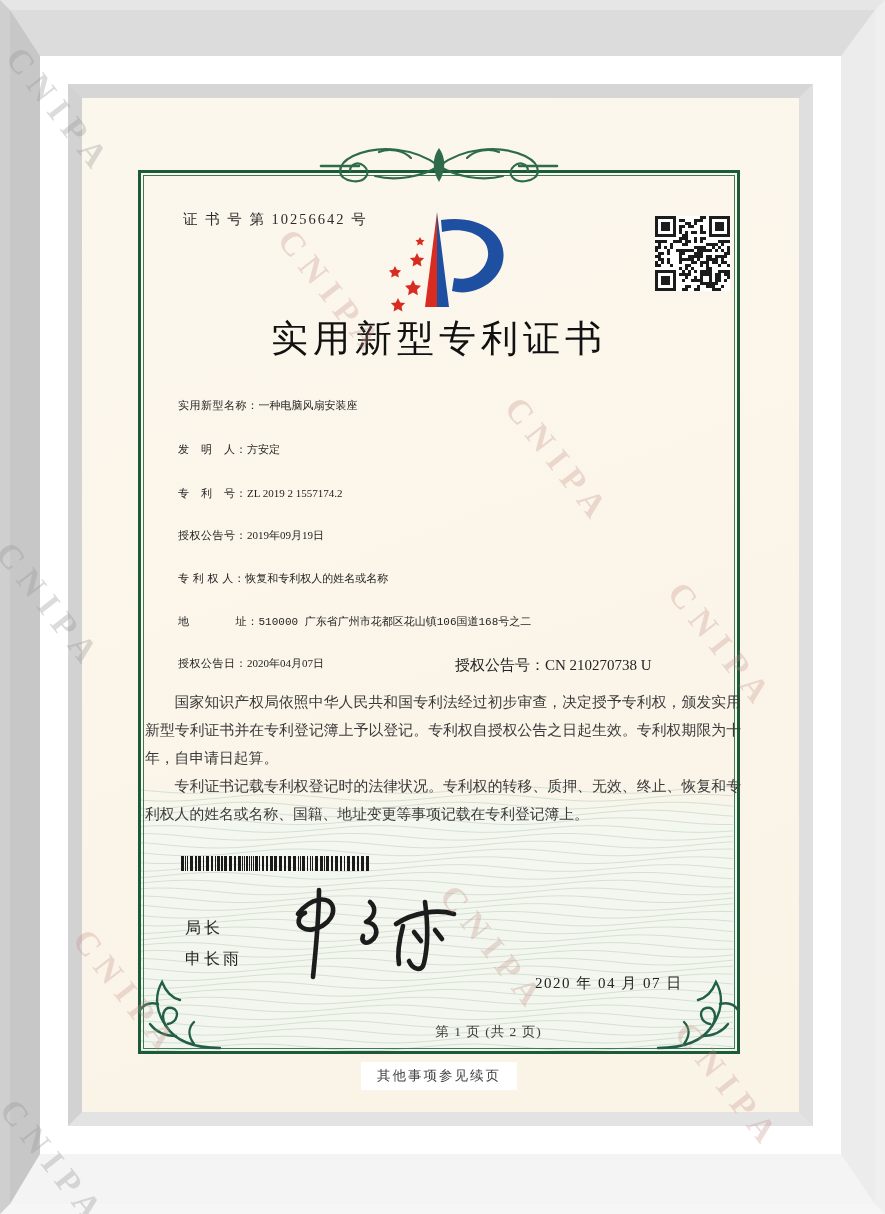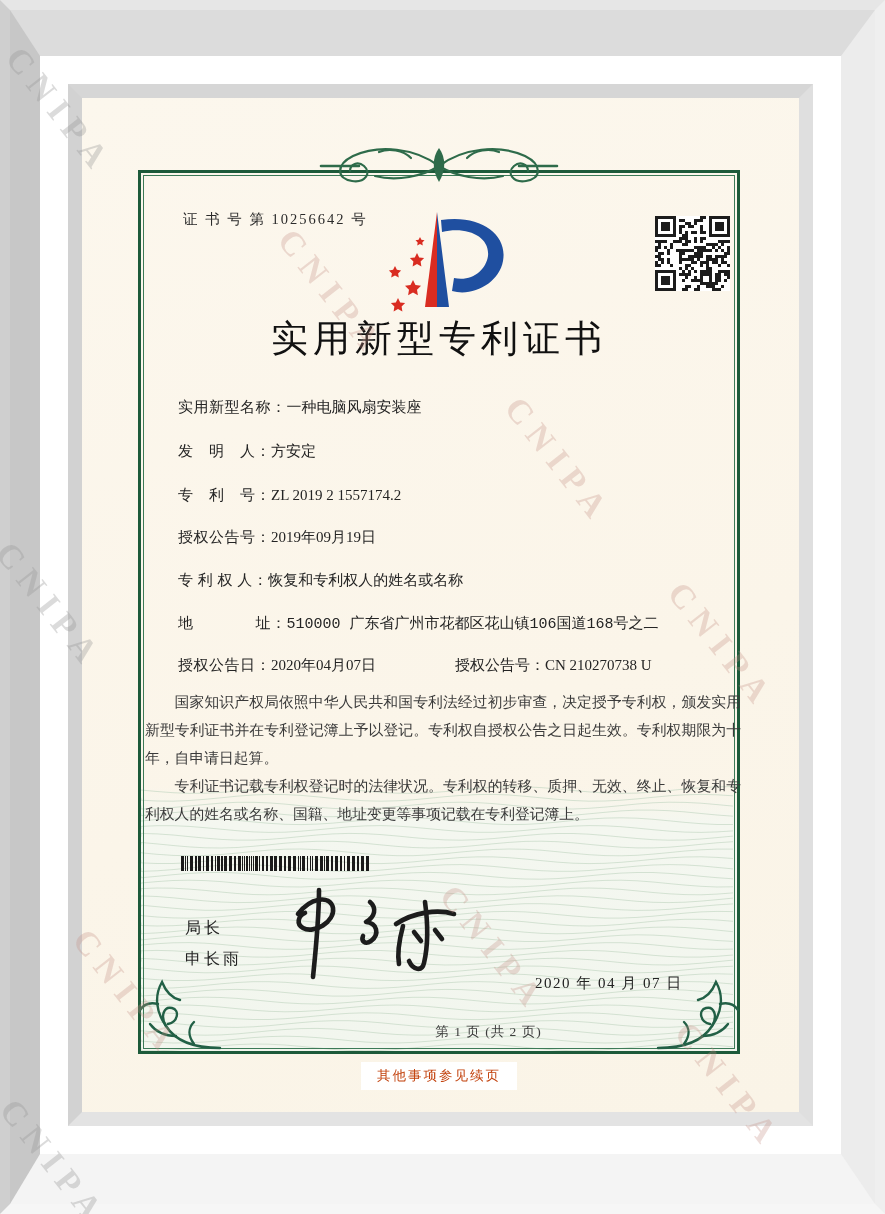--- a/index.html
+++ b/index.html
@@ -29,34 +29,34 @@
 
   
   .wave-zone { position:absolute; left:59px; top:688px; width:596px; height:266px;
                background:linear-gradient(180deg, rgba(245,248,241,0) 0%, #f4f7f0 14%, #f2f6ee 100%); }
   .wave-zone svg { position:absolute; inset:0; }
 
   
   .cert-no { position:absolute; left:101px; top:112px; font-size:14.5px; letter-spacing:2px; color:#2b2b2b; }
   .title { position:absolute; left:56px; top:216px; width:602px; text-align:center;
            font-size:37px; font-weight:normal; letter-spacing:5px; color:#111; }
-  .frow { position:absolute; left:96px; font-size:15px; color:#242424; white-space:nowrap; }
+  .frow { position:absolute; left:96px; font-size:11px; color:#242424; white-space:nowrap; }
   .frow .lab { letter-spacing:0.5px; }
   .grant2 { position:absolute; left:373px; font-size:15px; color:#242424; white-space:nowrap; }
   .bodytext { position:absolute; left:63px; top:590px; width:596px;
               font-size:14.8px; line-height:28px; color:#3a3a3a;
               text-align:justify; }
   .bodytext p { text-indent:2em; }
   .signer { position:absolute; left:103px; font-size:16px; letter-spacing:3px; color:#222; }
   .date { position:absolute; left:453px; top:876px; font-size:15px; letter-spacing:1.5px; color:#222; }
   .pagefoot { position:absolute; left:56px; top:925px; width:701px; text-align:center;
               font-size:13.5px; color:#3c3c3c; letter-spacing:1px; }
   .contnote { position:absolute; left:56px; top:964px; width:602px; text-align:center; }
   .contnote span { display:inline-block; background:#ffffff; padding:5px 16px;
-                   font-size:13.5px; color:#c2410c; letter-spacing:2px; }
+                   font-size:13.5px; color:#404040; letter-spacing:2px; }
 
   
   .logo { position:absolute; left:280px; top:108px; }
   .qr { position:absolute; left:573px; top:118px; background:#fff; }
   .barcode { position:absolute; left:99px; top:758px; }
   .sig { position:absolute; left:196px; top:786px; }
 
   
   .wm { position:absolute; font-family:"Liberation Serif", serif; font-weight:bold;
         font-size:34px; letter-spacing:9px; transform:rotate(52deg);

